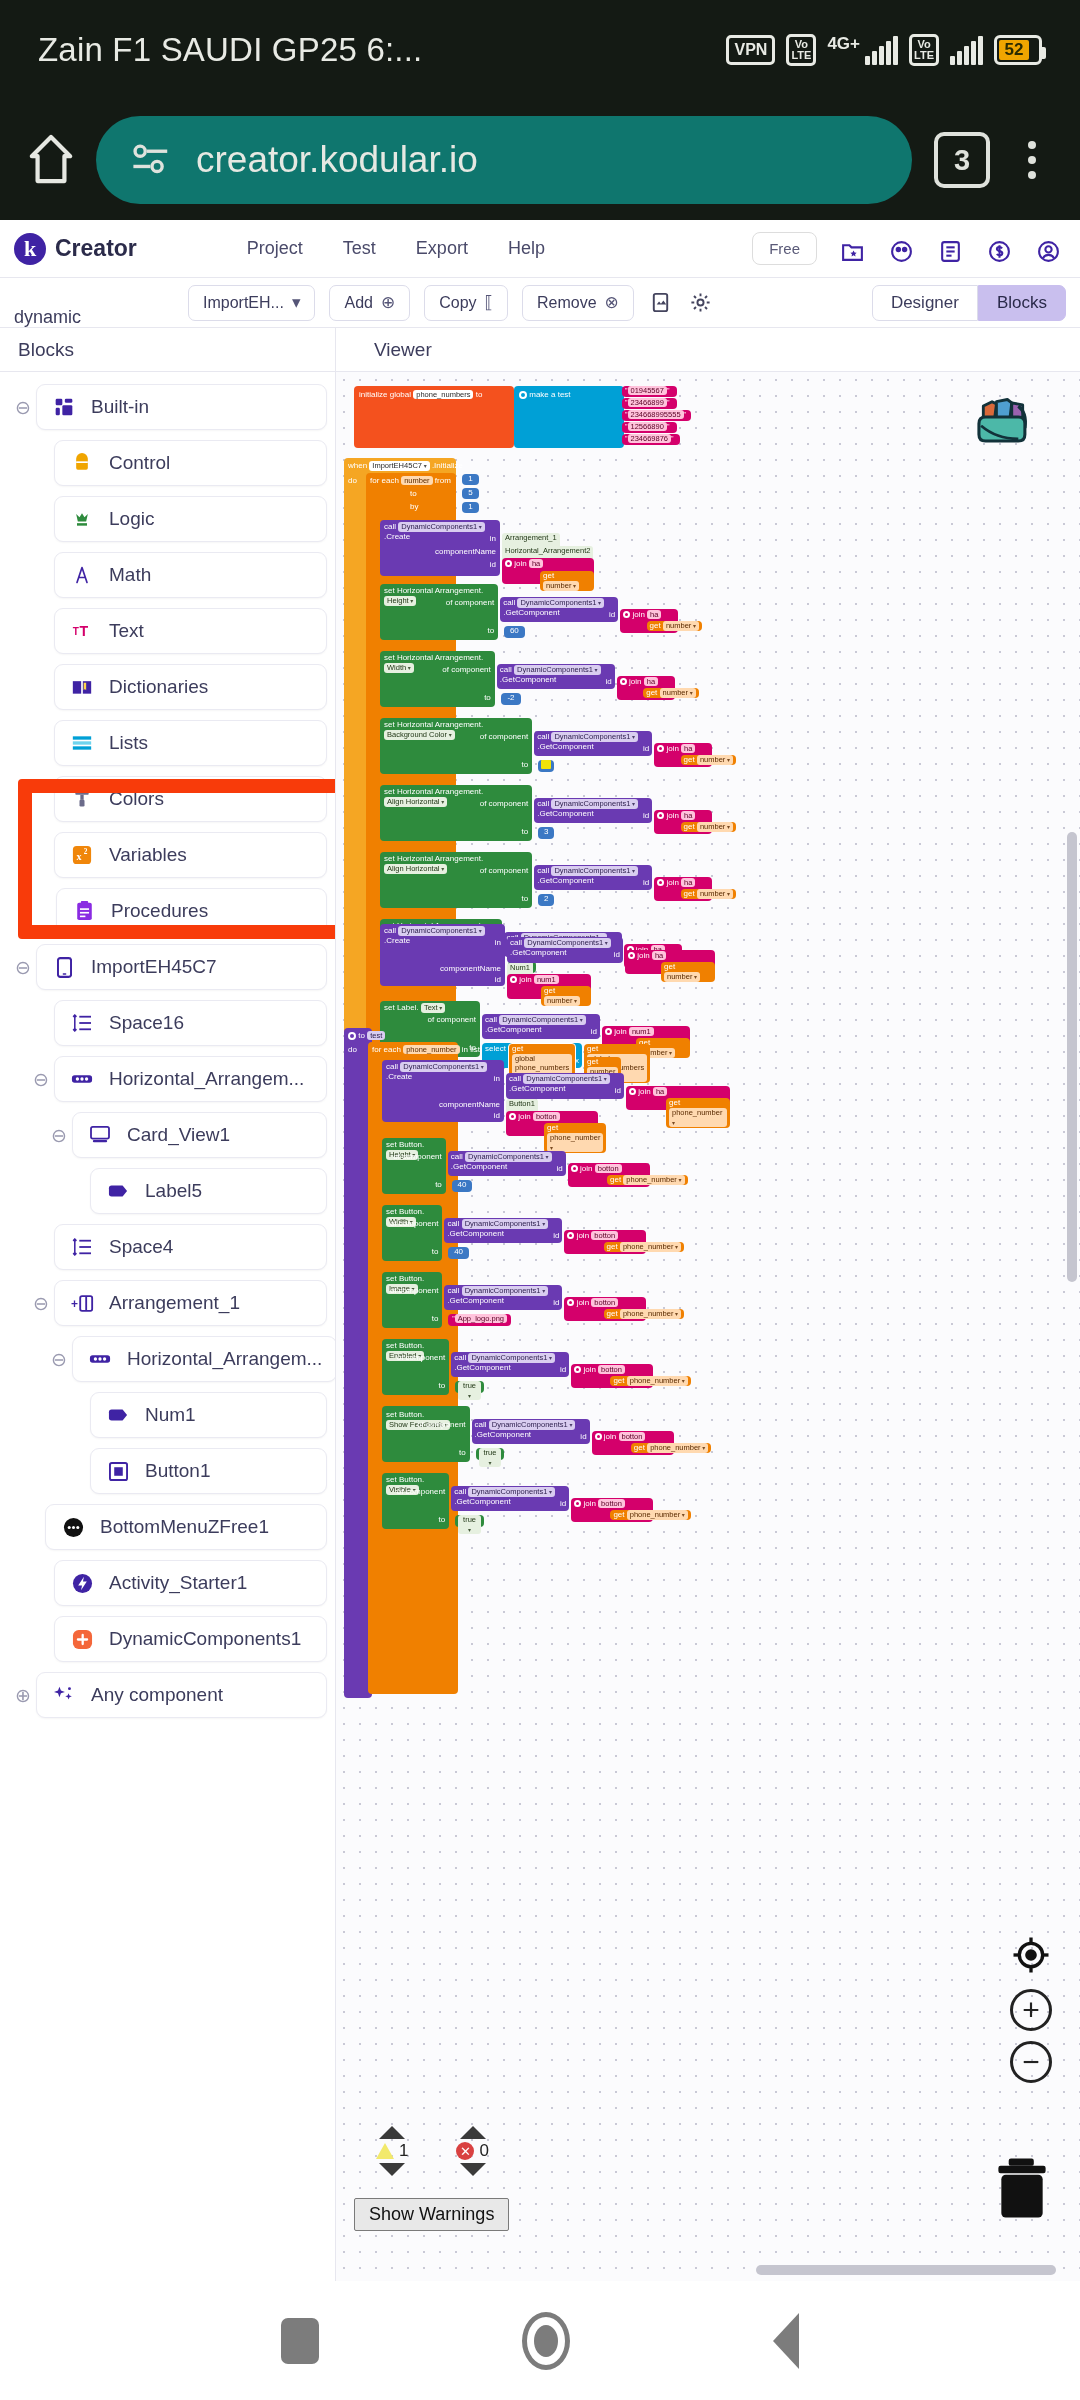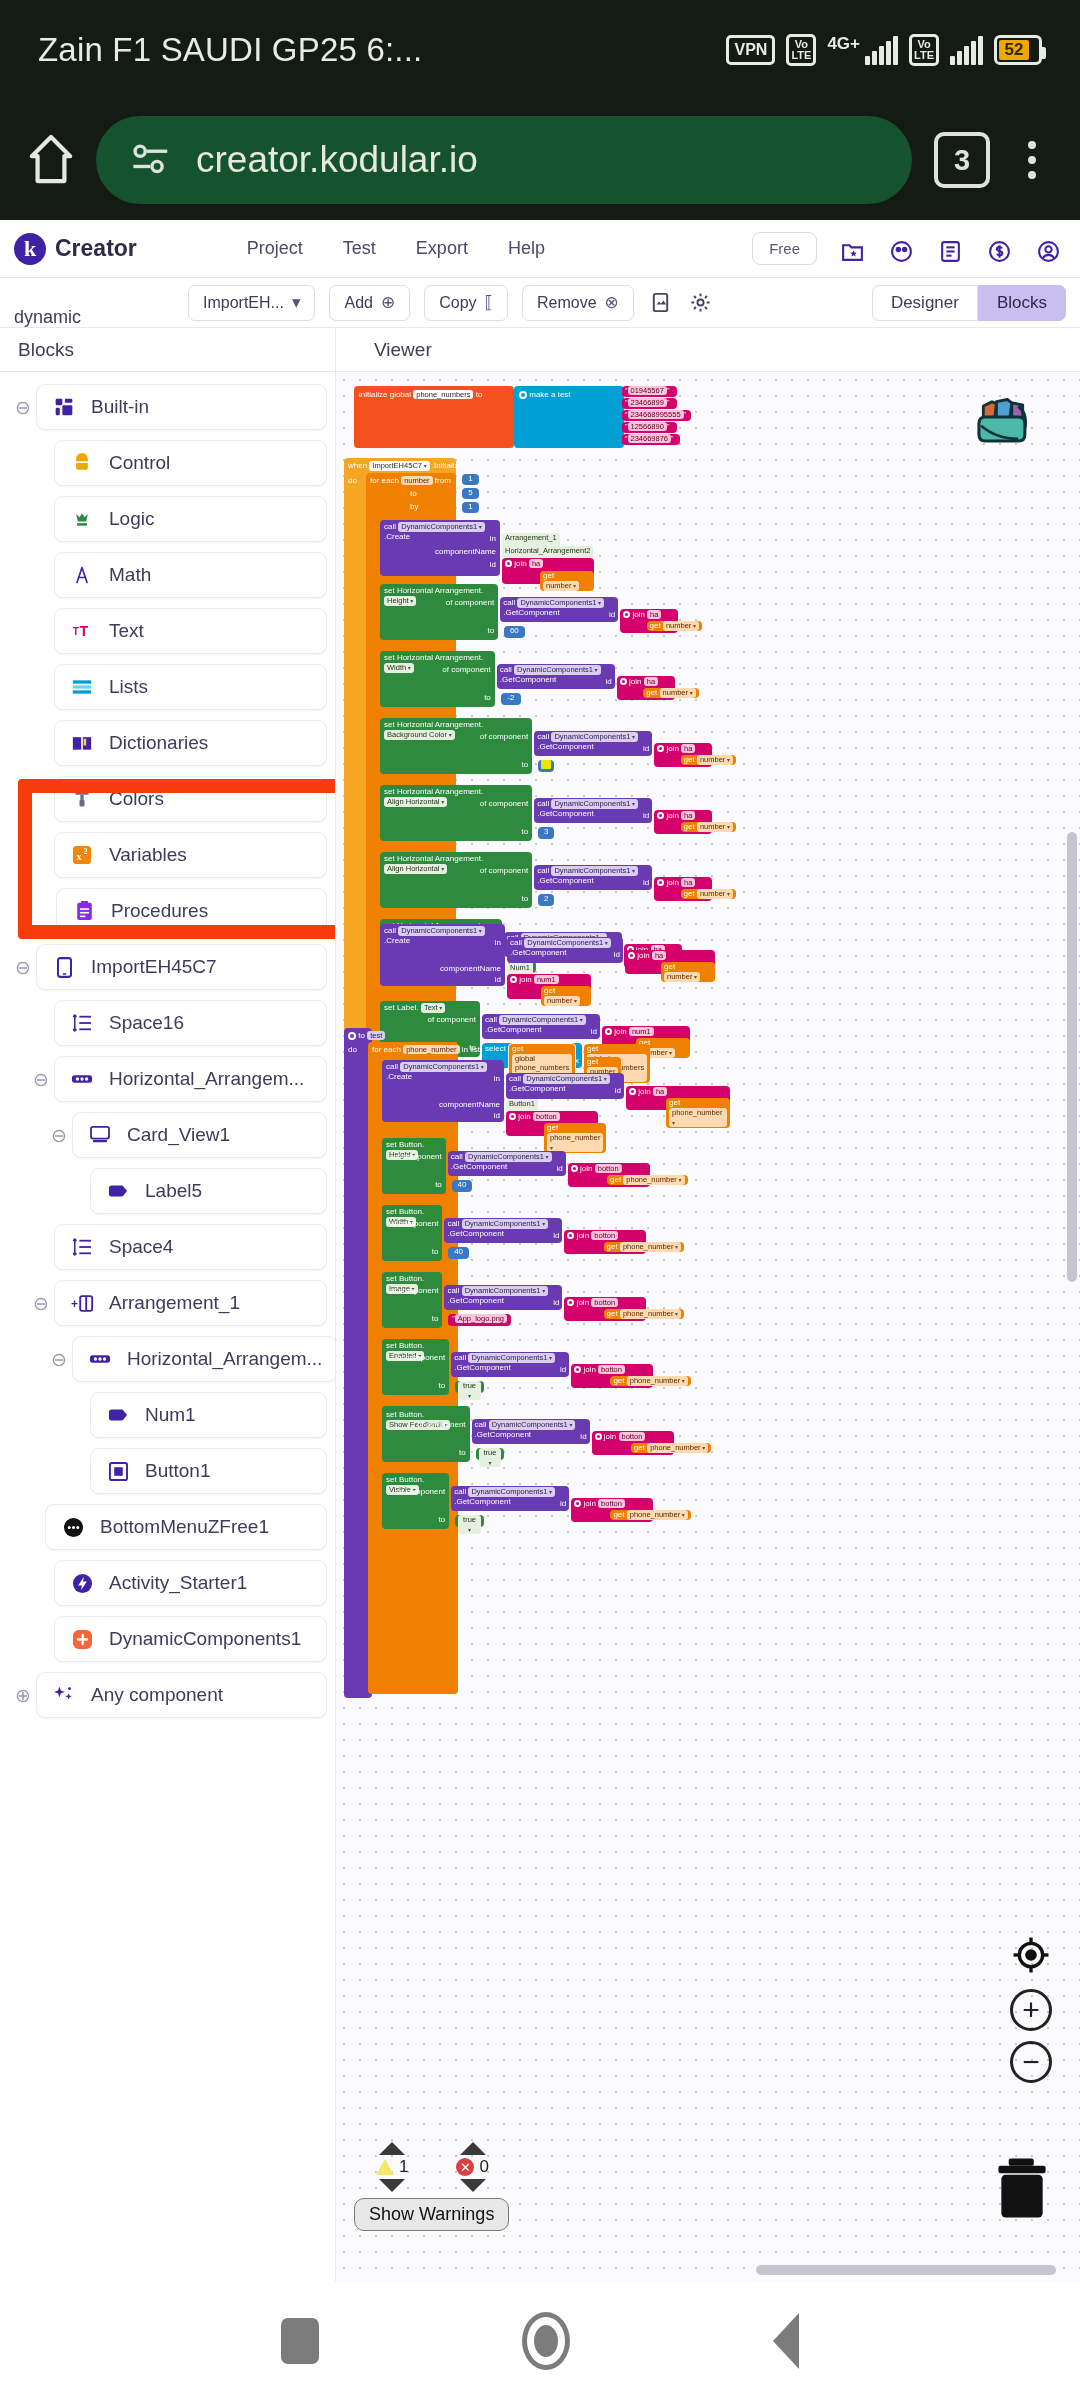--- a/index.html
+++ b/index.html
@@ -41,21 +41,21 @@
   .battery .fill{background:#f0a500;color:#2b2b00;font-size:17px;font-weight:bold;
     border-radius:2px;height:100%;display:flex;align-items:center;justify-content:center;width:30px;}
 
   
   .browserbar{
     height:120px; background:#141a14; display:flex; align-items:center;
     padding:0 28px; gap:22px;
   }
   .home-icon svg{ display:block; }
   .omnibox{
-    flex:1; height:88px; background:#14532d; border-radius:44px;
+    flex:1; height:88px; background:#0f766e; border-radius:44px;
     display:flex; align-items:center; padding:0 34px; gap:22px;
   }
   .omnibox .url{ color:#e6e8e2; font-size:37px; white-space:nowrap; overflow:hidden; }
   .tabcount{
     width:56px;height:56px;border:4px solid #dfe2dc;border-radius:10px;
     color:#dfe2dc;font-size:29px;font-weight:bold;display:flex;align-items:center;justify-content:center;
   }
   .kebab{ width:40px;height:56px;display:flex;flex-direction:column;align-items:center;justify-content:center;gap:7px; }
   .kebab span{ width:8px;height:8px;border-radius:50%;background:#dfe2dc;display:block; }
 
@@ -155,22 +155,22 @@
   
   .warnbox{position:absolute;left:18px;bottom:50px;width:250px;}
   .warn-row{display:flex;gap:48px;padding-left:22px;}
   .warncol{display:flex;flex-direction:column;align-items:center;gap:2px;}
   .tri-up{width:0;height:0;border-left:13px solid transparent;border-right:13px solid transparent;border-bottom:13px solid #3a3a3a;}
   .tri-dn{width:0;height:0;border-left:13px solid transparent;border-right:13px solid transparent;border-top:13px solid #3a3a3a;}
   .wline{display:flex;align-items:center;gap:5px;font-size:17px;color:#222;}
   .wtri{width:0;height:0;border-left:9px solid transparent;border-right:9px solid transparent;border-bottom:16px solid #f2e96b;}
   .werr{width:18px;height:18px;border-radius:50%;background:#d94141;color:#fff;font-size:13px;display:flex;align-items:center;justify-content:center;}
   .showwarn{
-    margin-top:6px;border:1px solid #7a7a7a;background:#e8e8e8;color:#111;
-    font-size:18px;padding:5px 14px;display:inline-block;border-radius:10px;
+    margin-top:22px;border:1px solid #7a7a7a;background:#e8e8e8;color:#111;
+    font-size:18px;padding:5px 14px;display:inline-block;border-radius:2px;
   }
 
   
   .zoomcol{position:absolute;right:28px;bottom:198px;display:flex;flex-direction:column;align-items:center;gap:10px;}
   .zbtn{width:42px;height:42px;border:3px solid #222;border-radius:50%;display:flex;align-items:center;justify-content:center;font-size:30px;color:#222;background:transparent;line-height:0;}
   .trash{position:absolute;right:28px;bottom:58px;}
 
   .vscroll{position:absolute;right:3px;top:460px;width:10px;height:450px;background:#c5c5cf;border-radius:6px;}
   .hscroll{position:absolute;left:420px;bottom:6px;height:10px;width:300px;background:#c5c5cf;border-radius:6px;}
 
@@ -396,40 +396,40 @@
                 <text x="9" y="18" font-size="17" font-weight="bold" fill="#d4006b" font-family="Liberation Sans">T</text>
               </svg>
             </div>
             <div class="lbl">Text</div>
           </div>
         </div>
         <div class="trow" style="padding-left: 28px; padding-right: 8px;">
           <div class="texp"></div>
           <div class="tcard">
             <div class="tico">
+              <svg width="20" height="18" viewBox="0 0 24 20">
+                <path d="M1 3h10v15H1z" fill="#3f23a4"></path>
+                <path d="M13 3h10v15H13z" fill="#3f23a4"></path>
+                <path d="M14 5h3v9l-1.5-1.5L14 14z" fill="#ffd54a"></path>
+              </svg>
+            </div>
+            <div class="lbl">Dictionaries</div>
+          </div>
+        </div>
+        <div class="trow" style="padding-left: 28px; padding-right: 8px;">
+          <div class="texp"></div>
+          <div class="tcard">
+            <div class="tico">
               <svg width="20" height="16" viewBox="0 0 24 18">
                 <rect x="1" y="1" width="22" height="4" fill="#00a0d6"></rect>
                 <rect x="1" y="7" width="22" height="4" fill="#6fd4ee"></rect>
                 <rect x="1" y="13" width="22" height="4" fill="#00a0d6"></rect>
               </svg>
             </div>
             <div class="lbl">Lists</div>
-          </div>
-        </div>
-        <div class="trow" style="padding-left: 28px; padding-right: 8px;">
-          <div class="texp"></div>
-          <div class="tcard">
-            <div class="tico">
-              <svg width="20" height="18" viewBox="0 0 24 20">
-                <path d="M1 3h10v15H1z" fill="#3f23a4"></path>
-                <path d="M13 3h10v15H13z" fill="#3f23a4"></path>
-                <path d="M14 5h3v9l-1.5-1.5L14 14z" fill="#ffd54a"></path>
-              </svg>
-            </div>
-            <div class="lbl">Dictionaries</div>
           </div>
         </div>
         <div class="trow" style="padding-left: 28px; padding-right: 8px;">
           <div class="texp"></div>
           <div class="tcard">
             <div class="tico">
               <svg width="18" height="20" viewBox="0 0 20 24">
                 <rect x="2" y="3" width="16" height="4" rx="1" fill="#6b6b8a"></rect>
                 <rect x="8" y="7" width="4" height="6" fill="#6b6b8a"></rect>
                 <rect x="7" y="13" width="6" height="8" rx="1.5" fill="#6b6b8a"></rect>

